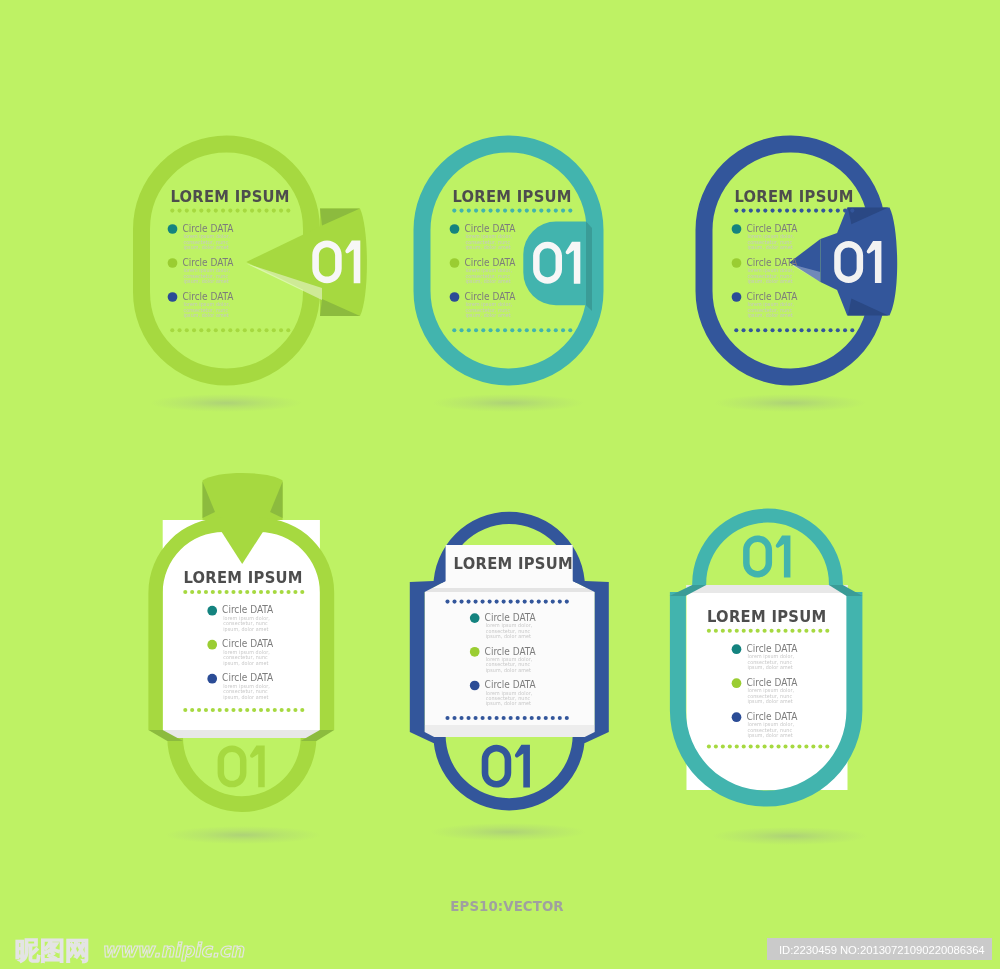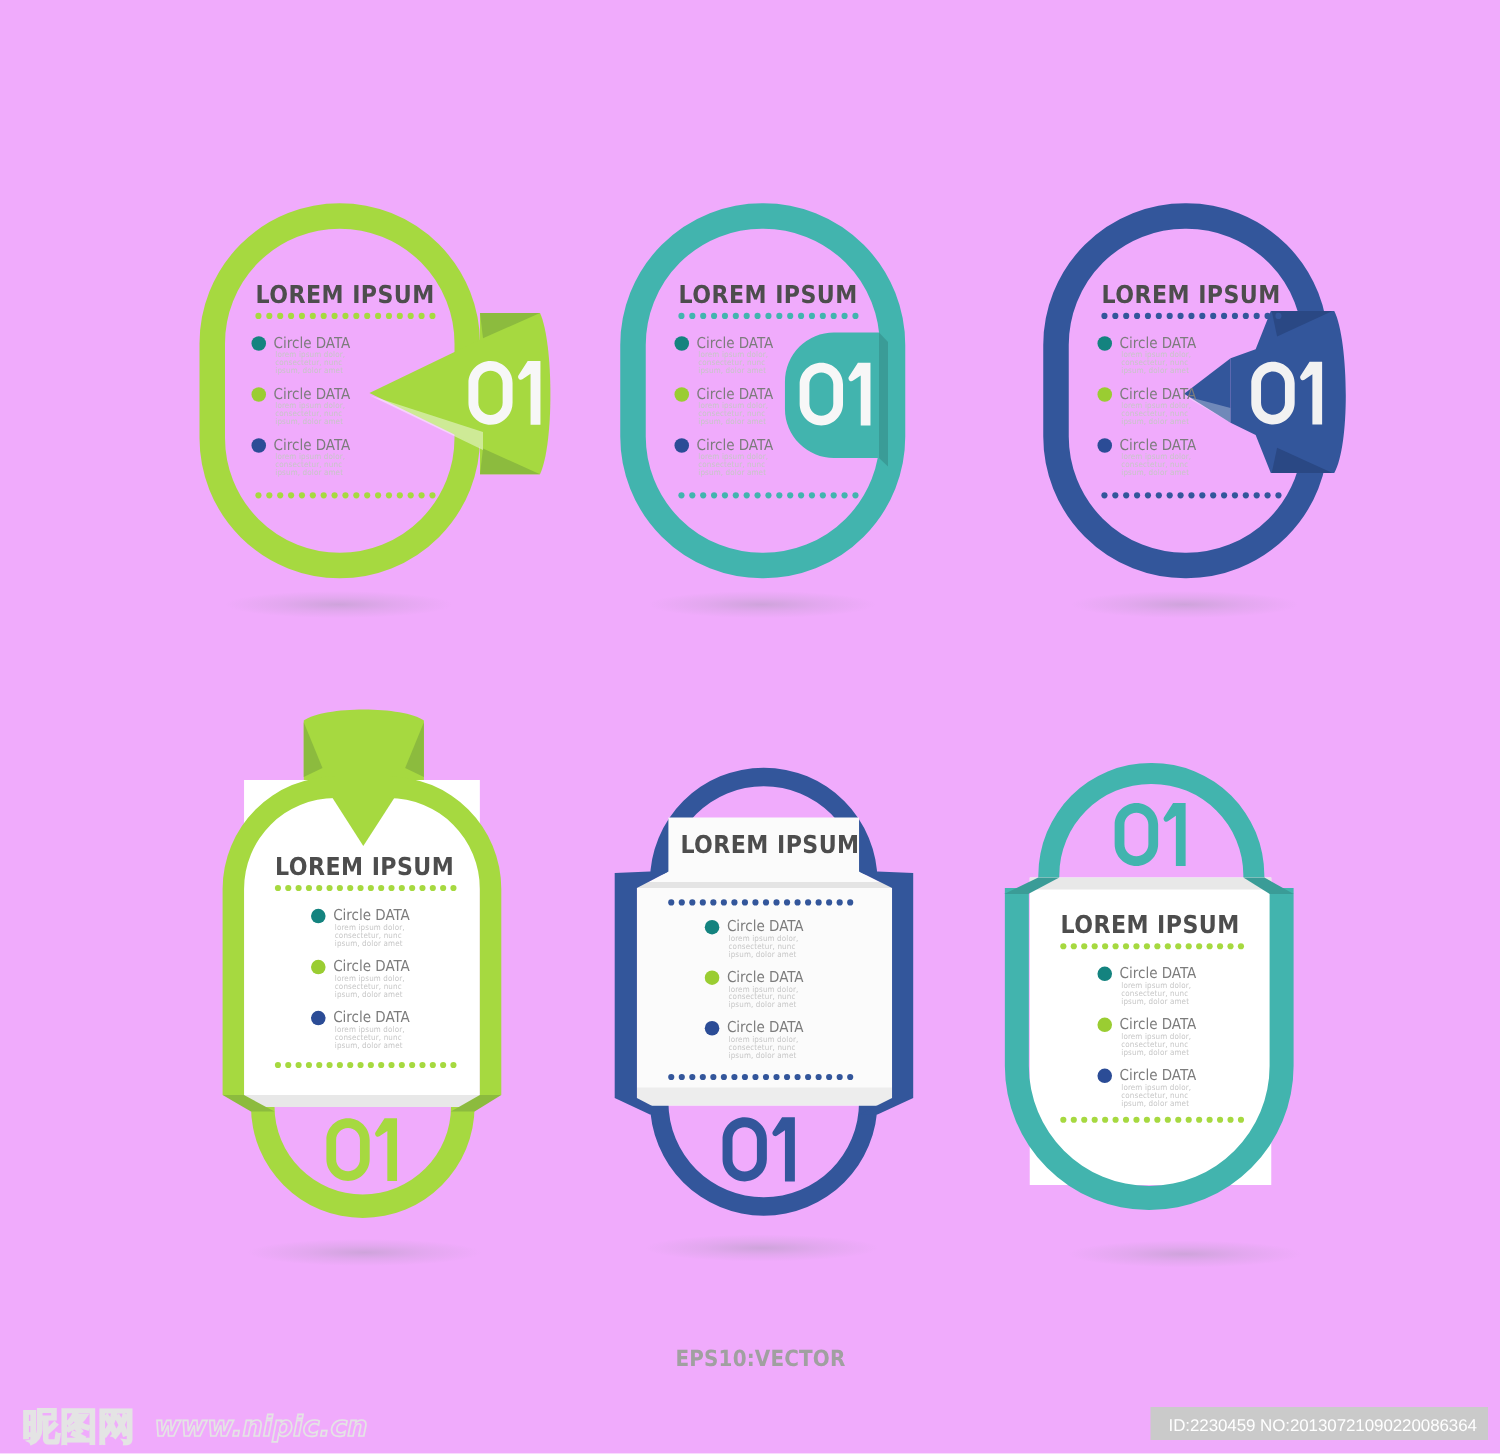--- a/index.html
+++ b/index.html
@@ -1,19 +1,19 @@
 <!DOCTYPE html>
 <html><head>
 <meta charset="utf-8">
 <title>Infographic banners</title>
 <style>
   html,body{margin:0;padding:0;background:#ffffff;}
   body{width:1000px;height:969px;overflow:hidden;
        font-family:"DejaVu Sans",sans-serif;}
-  #stage{position:relative;width:1000px;height:969px;background:#f0abfc;}
+  #stage{position:relative;width:1000px;height:969px;background:#bef264;}
   svg#board{position:absolute;left:0;top:0;}
   text{white-space:pre;}
   .ttl{font-family:"DejaVu Sans Condensed","DejaVu Sans",sans-serif;
        font-weight:bold;font-size:16.4px;letter-spacing:0.3px;fill:#4d4d4d;}
   .lbl{font-family:"DejaVu Sans Condensed","DejaVu Sans",sans-serif;
        font-size:10px;letter-spacing:0px;fill:#7c7c7c;}
   .tiny{font-family:"DejaVu Sans Condensed","DejaVu Sans",sans-serif;
         font-size:5.3px;letter-spacing:0.1px;fill:#c6c6c6;}
   .eps{font-family:"DejaVu Sans Condensed","DejaVu Sans",sans-serif;font-weight:bold;
        font-size:14.8px;letter-spacing:0.1px;fill:#a0a0a0;}

